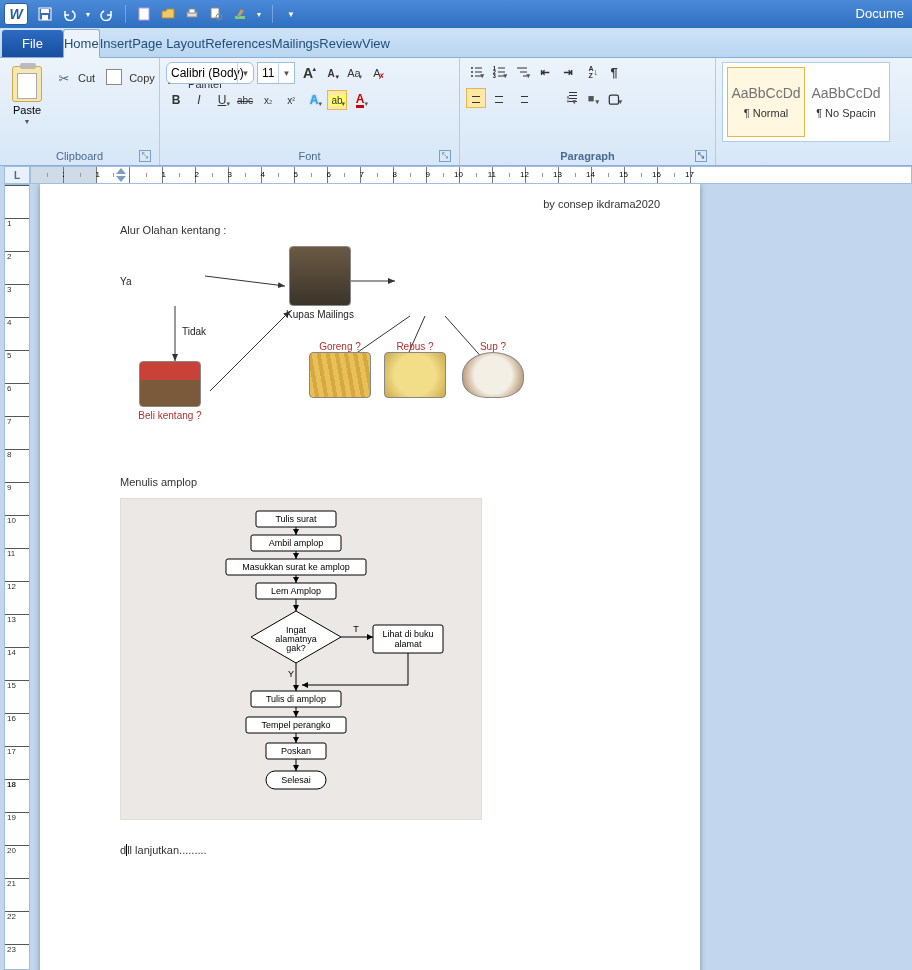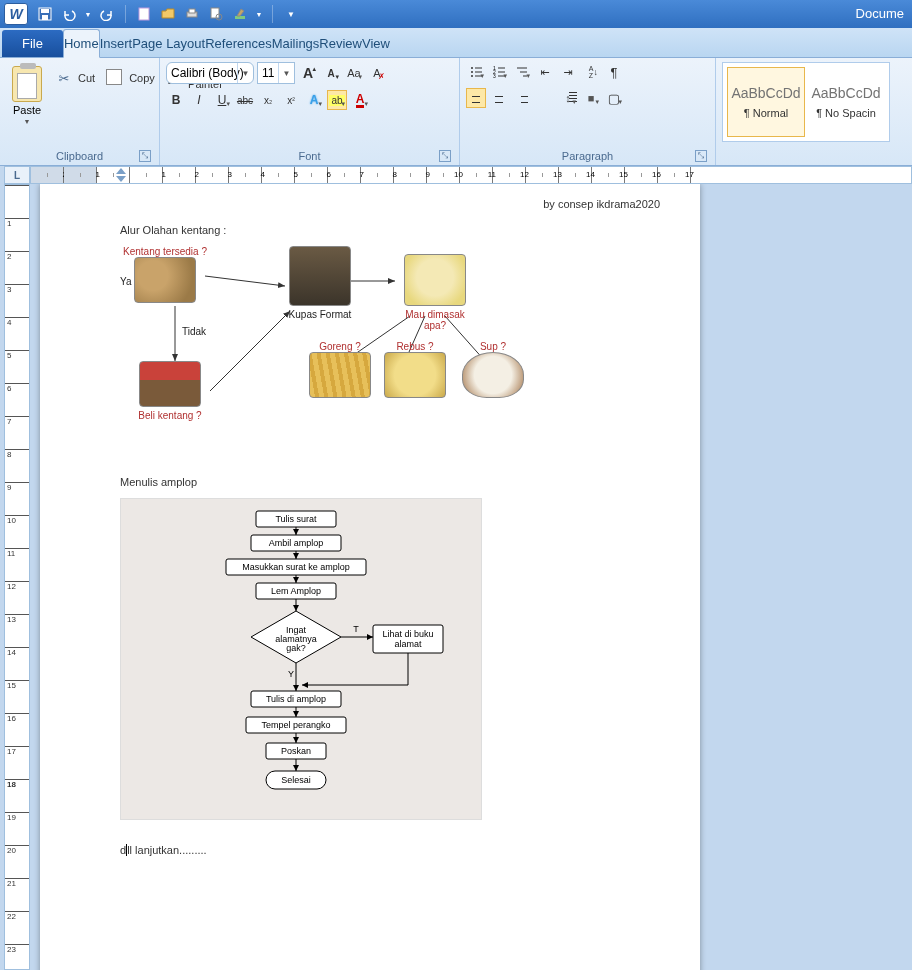--- a/index.html
+++ b/index.html
@@ -281,21 +281,21 @@
             </div>
         <div class="icon-btn dd-arrow">
               <span class="font-color-A">A</span>
             </div>
       </div>
     </div>
       </div>
     <div class="group-label"><span>Font</span><span class="dialog-launcher">⤡</span></div>
   </div>
 
-  <div class="group" style="width:256px;">
+  <div class="group" style="width:256px;font-weight:bold;">
     <div class="group-body">
         <div class="font-col" style="width:100%;">
       <div class="para-row">
         <div class="icon-btn dd-arrow">
               <svg width="14" height="12">
                 <circle cx="3" cy="2" r="1" fill="#333"></circle>
                 <rect x="6" y="1.5" width="7" height="1" fill="#333"></rect>
                 <circle cx="3" cy="6" r="1" fill="#333"></circle>
                 <rect x="6" y="5.5" width="7" height="1" fill="#333"></rect>
                 <circle cx="3" cy="10" r="1" fill="#333"></circle>
@@ -485,33 +485,25 @@
                 </marker>
               </defs>
             <line x1="85" y1="30" x2="165" y2="40" stroke="#333" marker-end="url(#ah)"></line>
             <line x1="55" y1="60" x2="55" y2="115" stroke="#333" marker-end="url(#ah)"></line>
             <line x1="90" y1="145" x2="170" y2="65" stroke="#333" marker-end="url(#ah)"></line>
             <line x1="230" y1="35" x2="275" y2="35" stroke="#333" marker-end="url(#ah)"></line>
             <line x1="290" y1="70" x2="225" y2="115" stroke="#333" marker-end="url(#ah)"></line>
             <line x1="305" y1="70" x2="285" y2="115" stroke="#333" marker-end="url(#ah)"></line>
             <line x1="325" y1="70" x2="365" y2="115" stroke="#333" marker-end="url(#ah)"></line>
           </svg>
-          <div class="node" style="left:0;top:0;width:90px;">
-            <div class="redlbl">Kentang tersedia ?</div>
-            <div class="pic potato"></div>
-          </div>
           <div class="node blklbl" style="left:110;top:30px;">Ya</div>
           <div class="node blklbl" style="left:62px;top:80px;">Tidak</div>
           <div class="node" style="left:165px;top:0;width:70px;">
             <div class="pic peel" style="height:60px;"></div>
-            <div class="blklbl">Kupas Format</div>
-          </div>
-          <div class="node" style="left:275px;top:8px;width:80px;">
-            <div class="pic peeled" style="height:52px;"></div>
-            <div class="redlbl">Mau dimasak apa?</div>
+            <div class="blklbl">Kupas Mailings</div>
           </div>
           <div class="node" style="left:5px;top:115px;width:90px;">
             <div class="pic market"></div>
             <div class="redlbl">Beli kentang ?</div>
           </div>
           <div class="node" style="left:185px;top:95px;width:70px;">
             <div class="redlbl">Goreng ?</div>
             <div class="pic fries"></div>
           </div>
           <div class="node" style="left:260px;top:95px;width:70px;">

